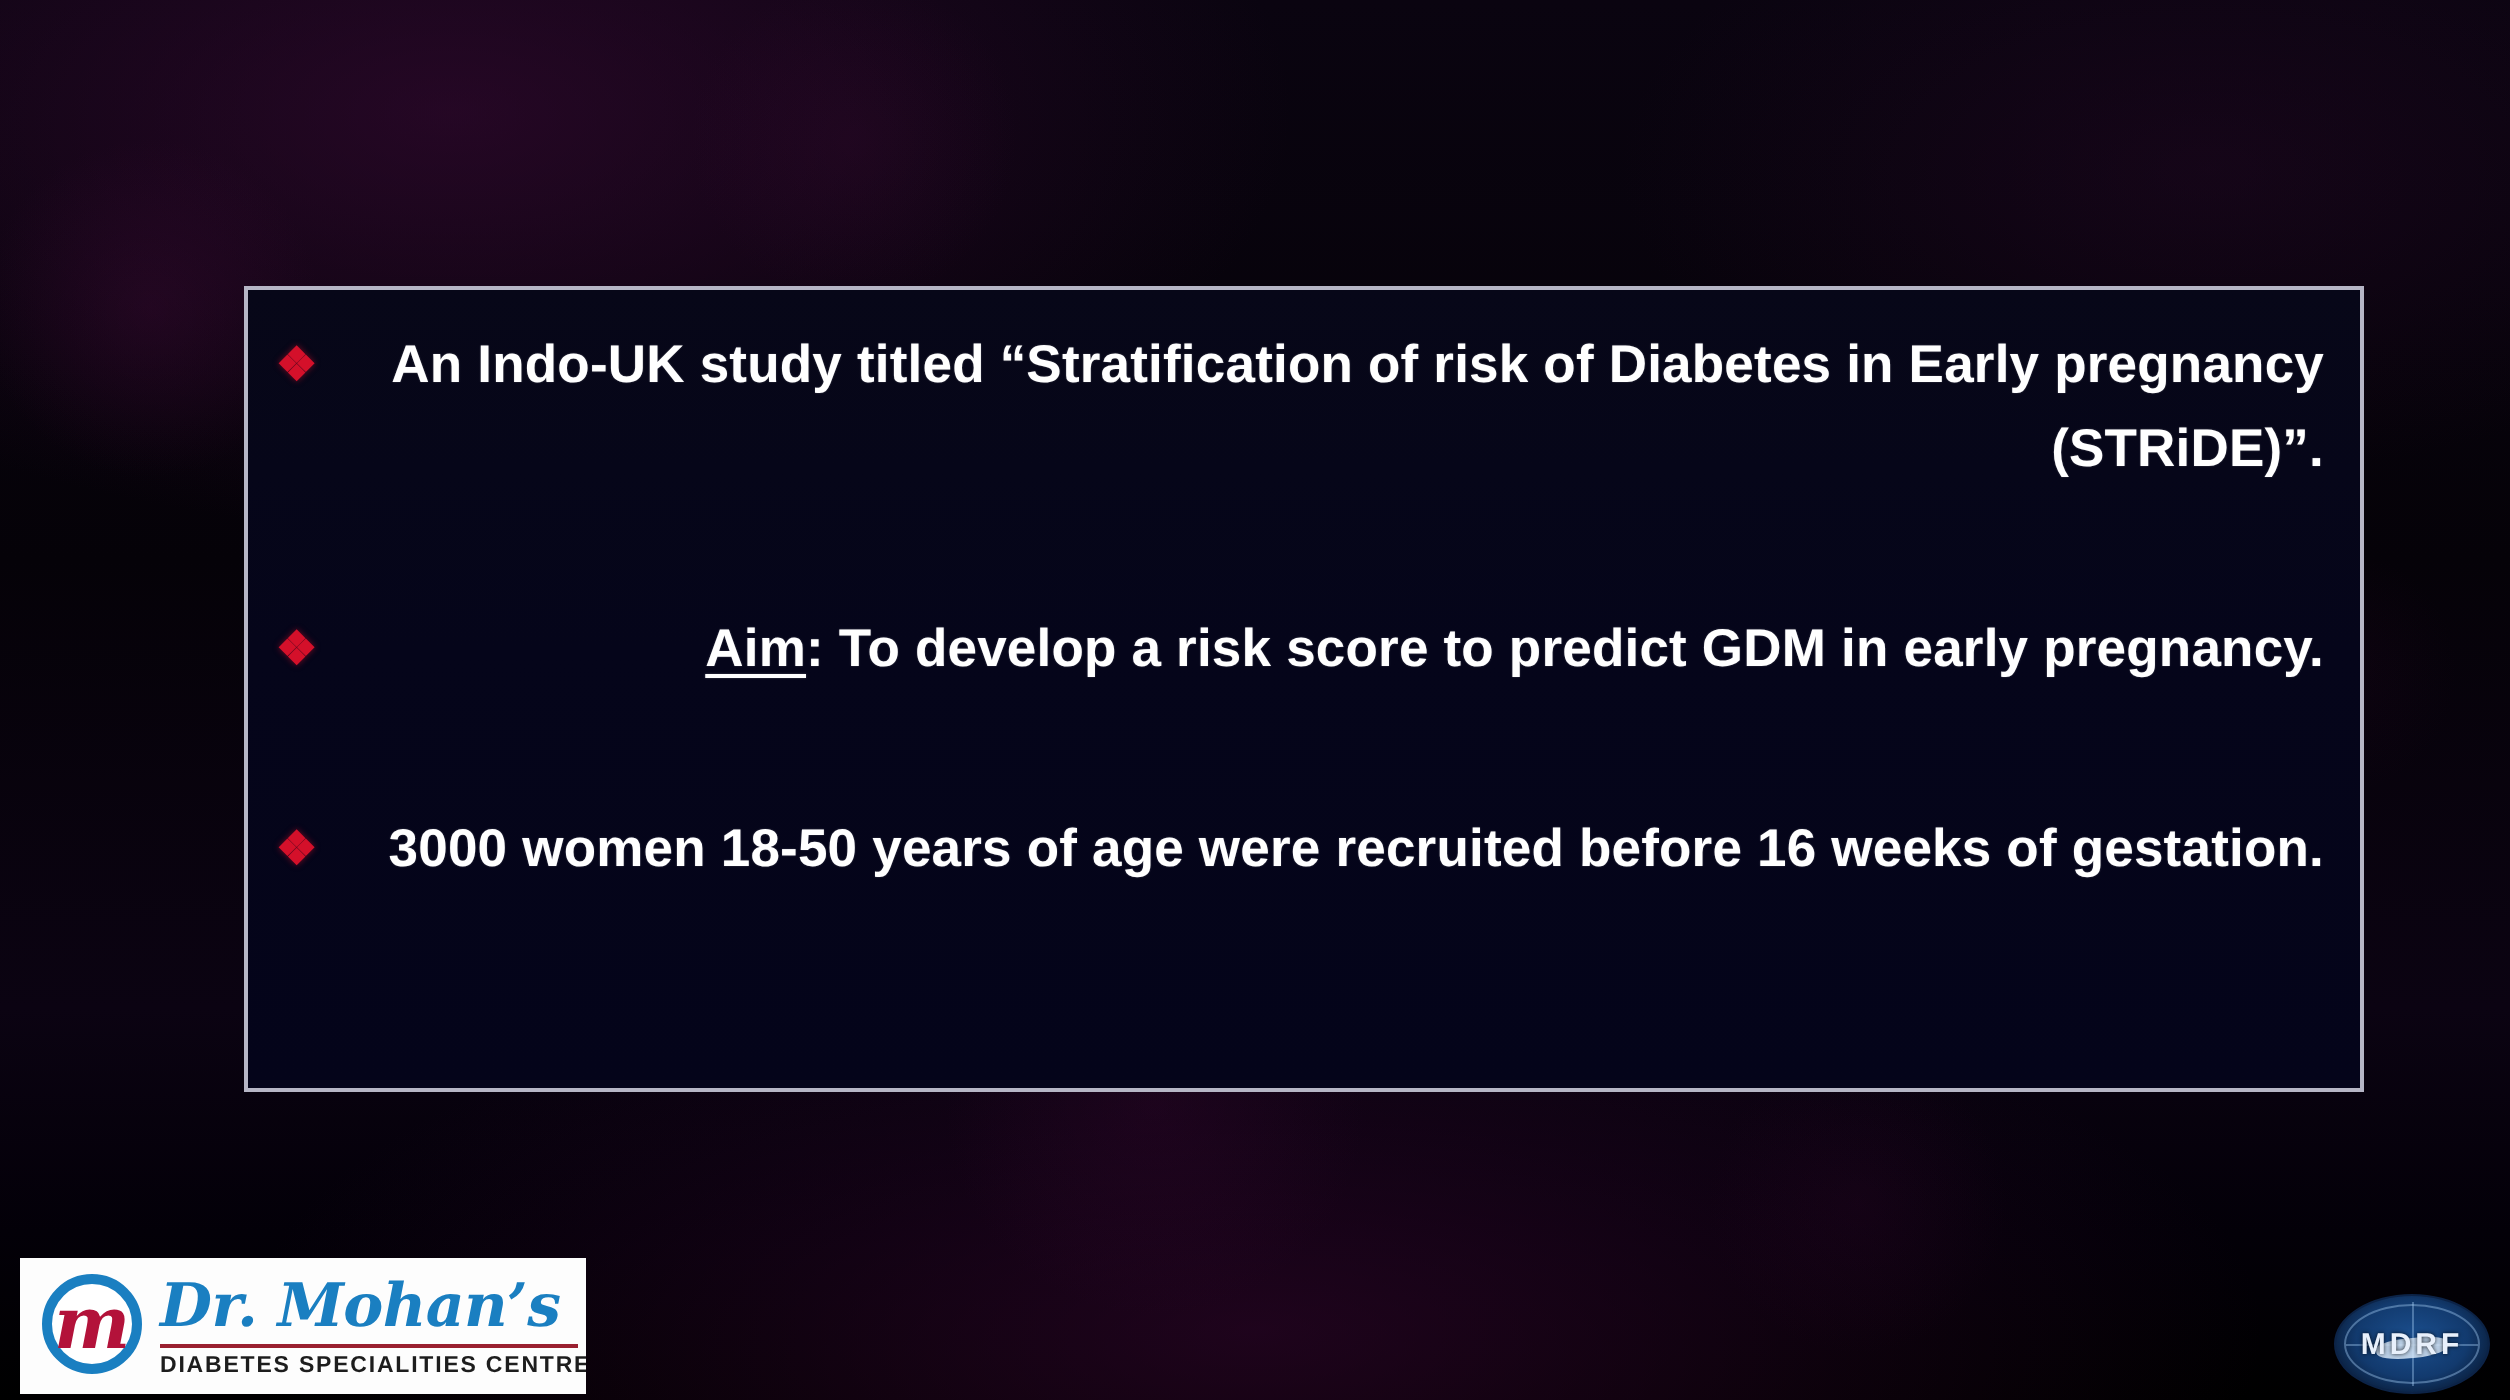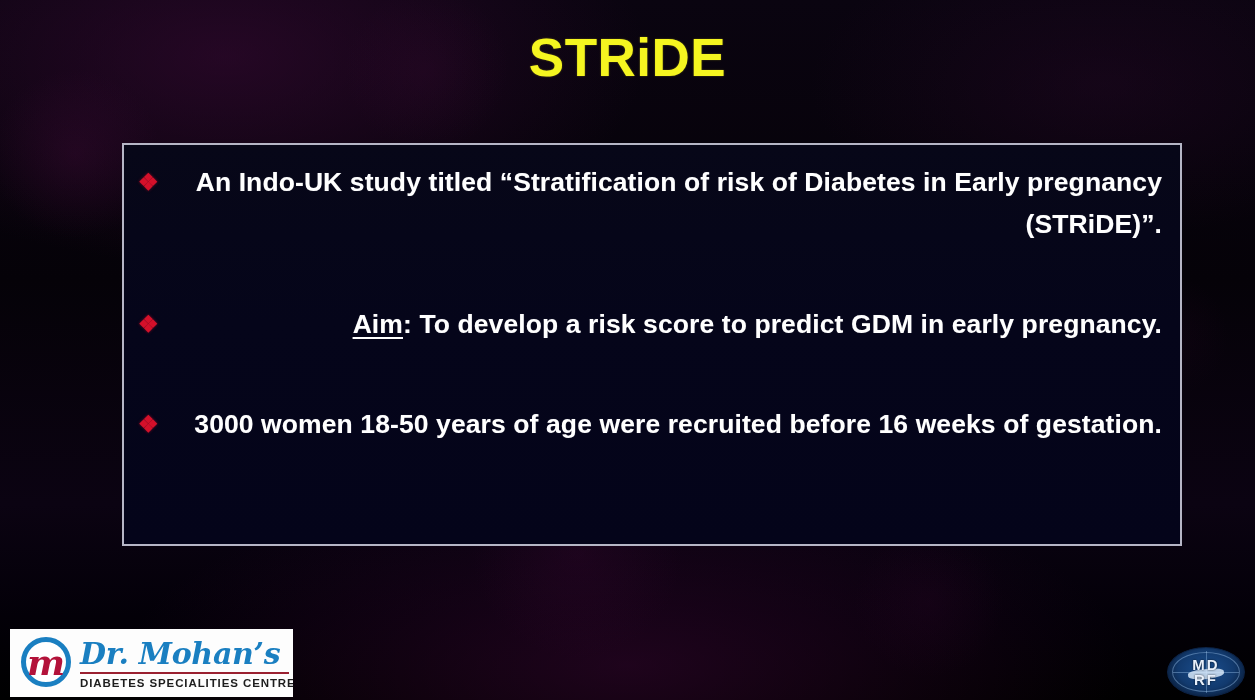--- a/index.html
+++ b/index.html
@@ -197,21 +197,21 @@
     border-radius: 50%;
   }
   .mdrf-letters {
     position: absolute;
     inset: 0;
     color: #e8f0fb;
     font-size: 15px;
     font-weight: bold;
     letter-spacing: 2px;
     display: flex;
-    flex-direction: column;
+    flex-direction: row;
     align-items: center;
     justify-content: center;
     line-height: 15px;
     text-shadow: 0 0 2px rgba(0,0,0,0.8);
   }
   .mdrf-cross-h {
     position: absolute;
     left: 6%;
     right: 6%;
     top: 50%;
@@ -237,21 +237,20 @@
     transform: rotate(-6deg);
   }
 </style>
 </head>
 <body>
 
 <div class="slide">
 
   <div class="bg-noise"></div>
 
-  <div class="slide-title">STRiDE</div>
 
   <div class="content-box">
     <ul class="bullet-list">
 
       <li class="bullet-item gap-1">
         <span class="bullet-mark">❖</span>
         <span class="bullet-text">An Indo-UK study titled “Stratification of risk of Diabetes in Early pregnancy (STRiDE)”.</span>
       </li>
 
       <li class="bullet-item gap-2">

